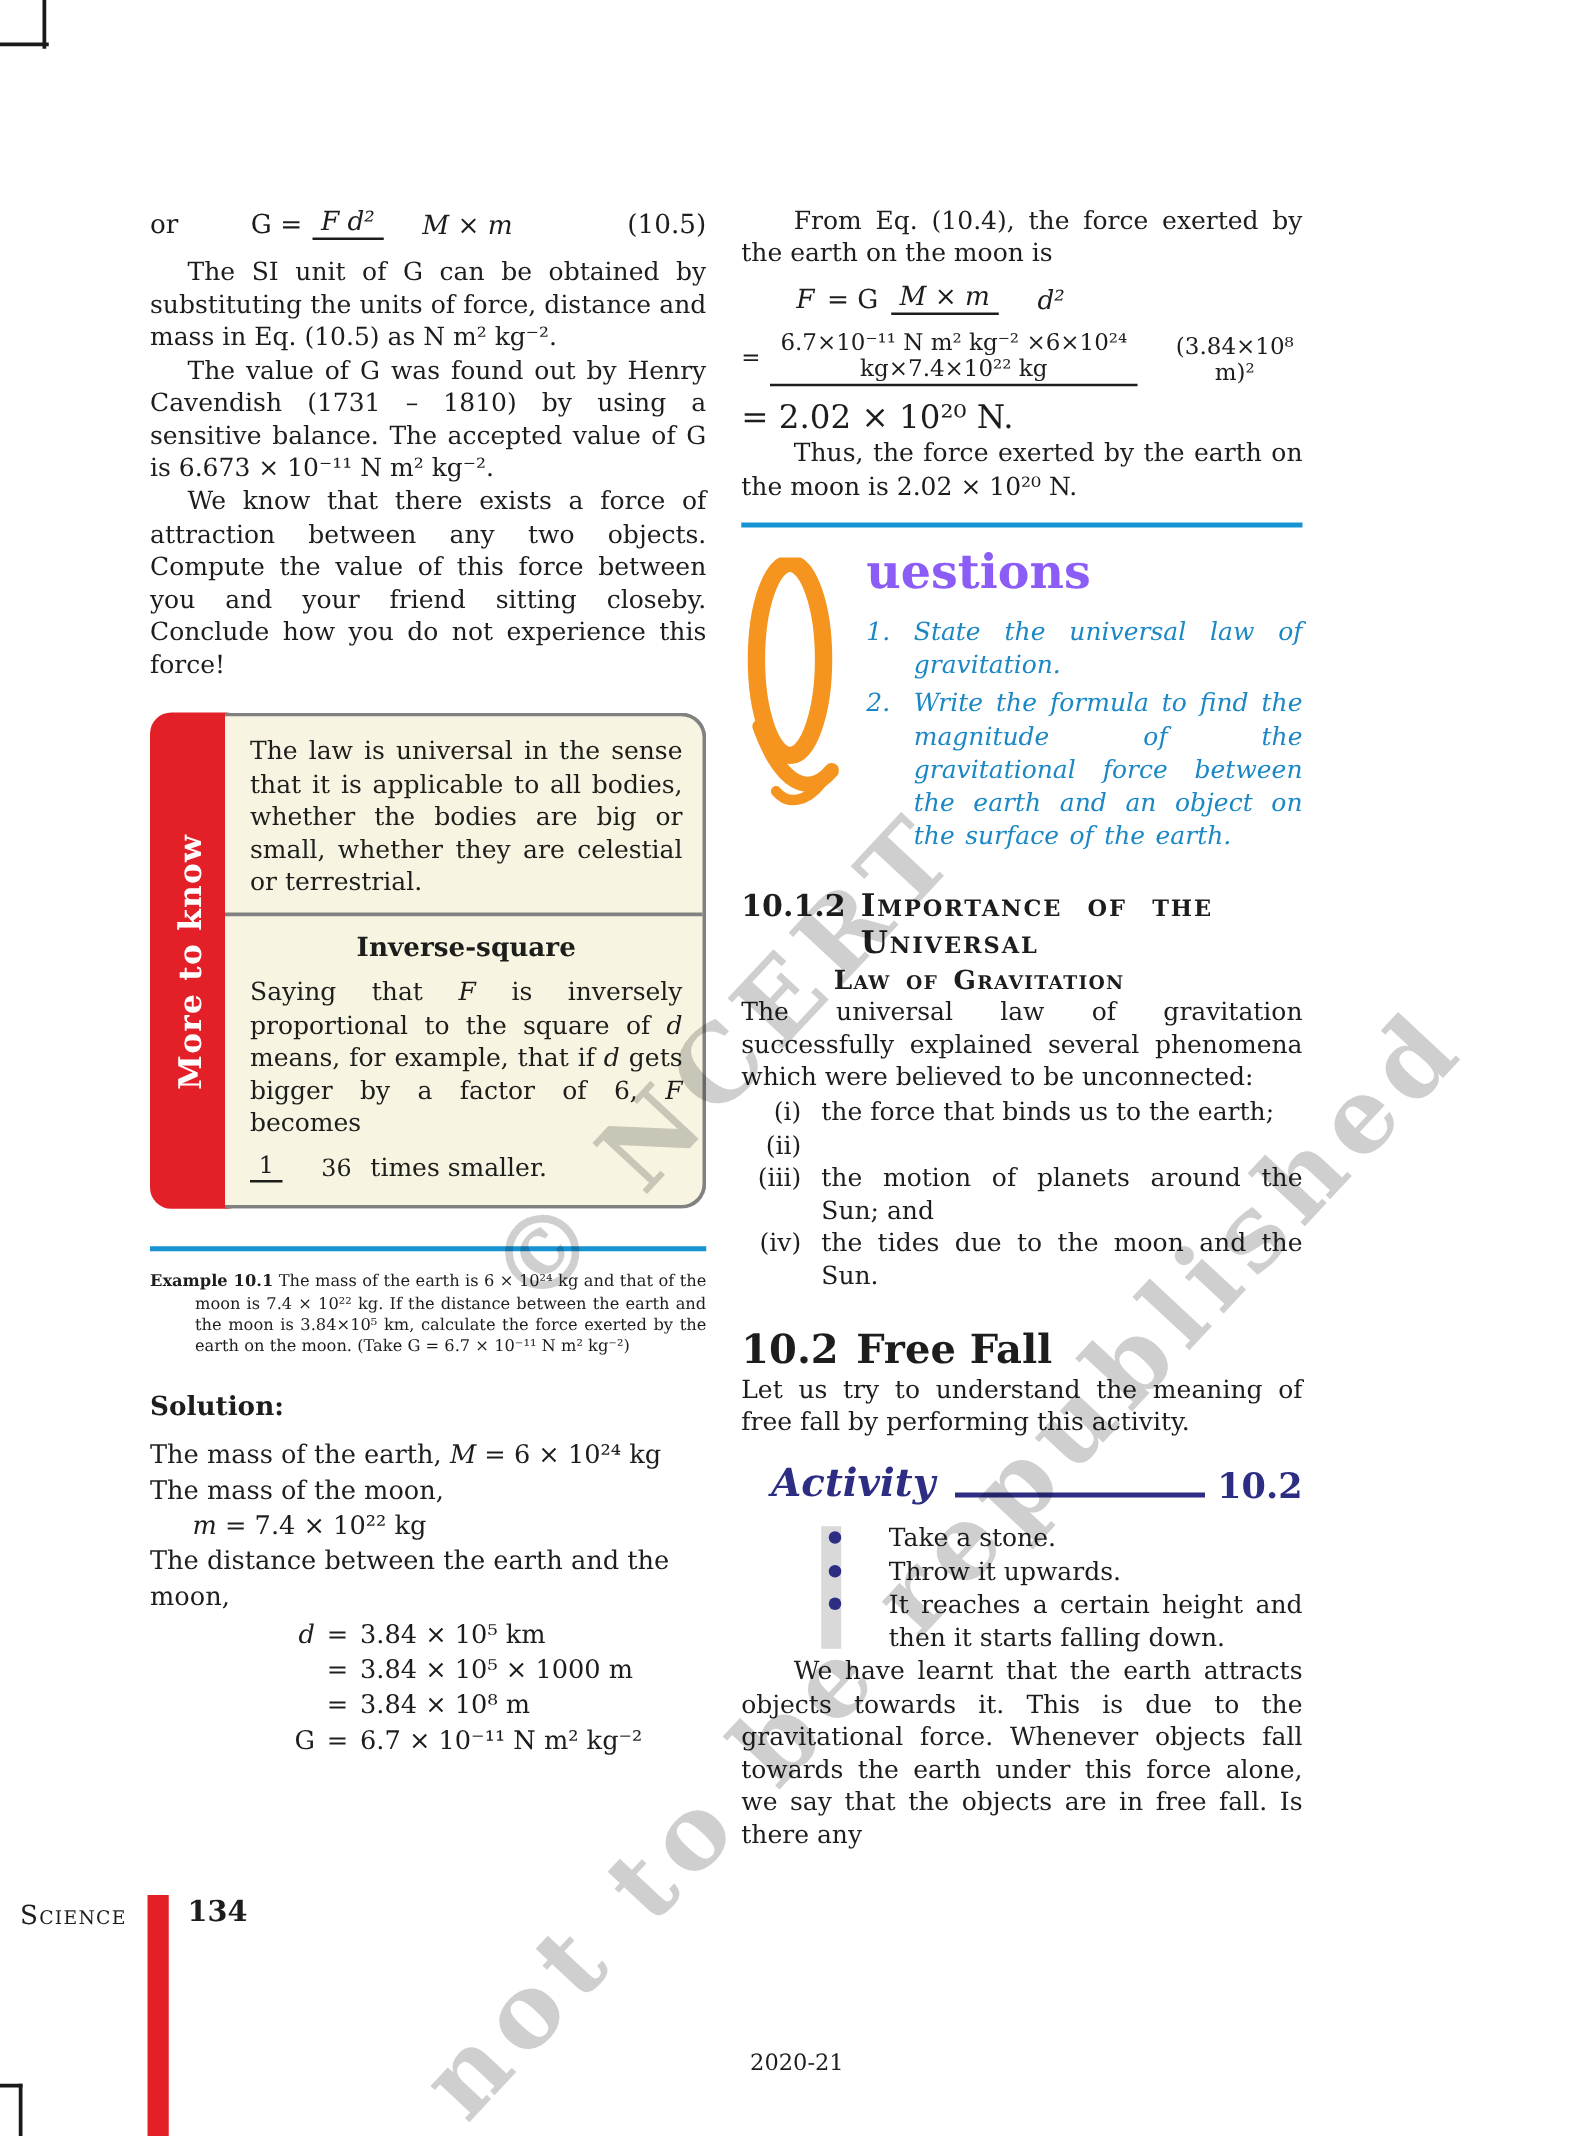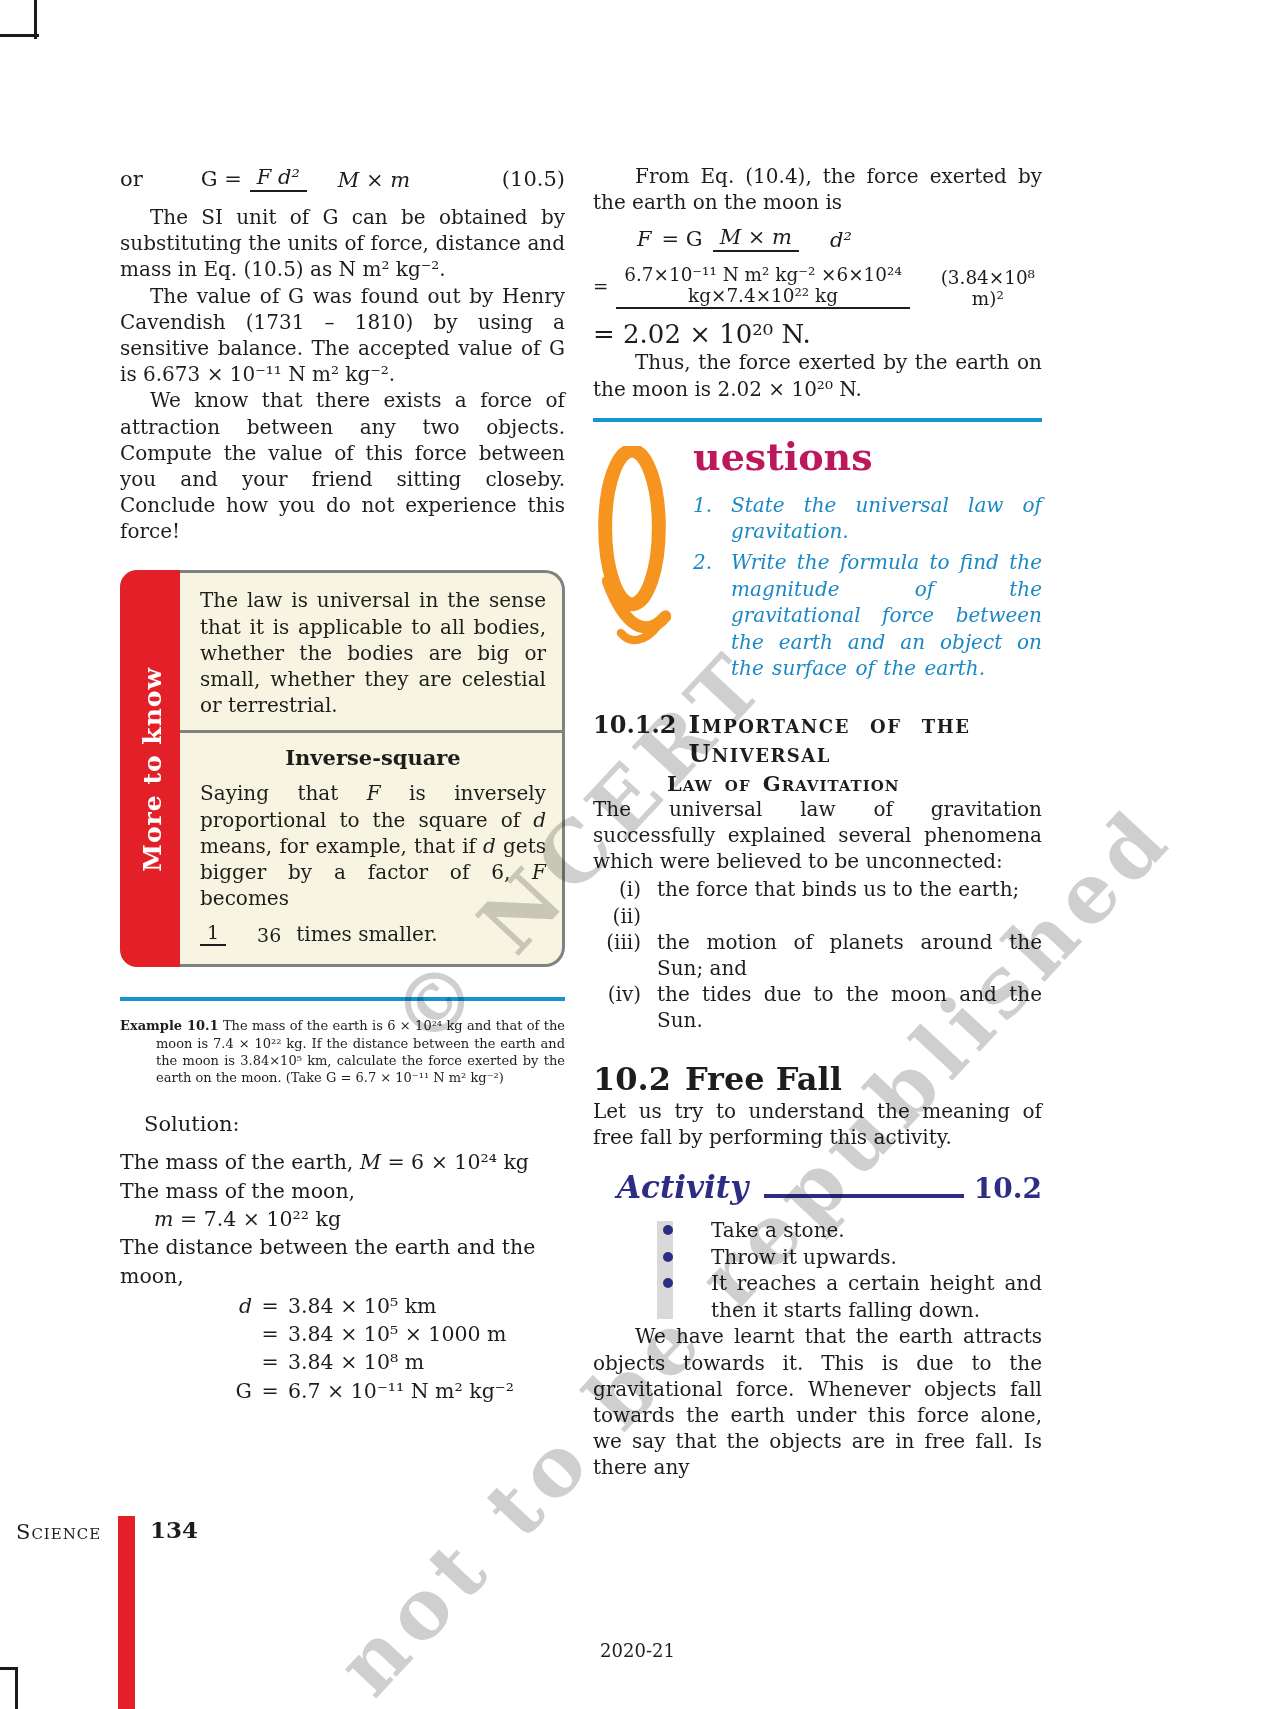--- a/index.html
+++ b/index.html
@@ -42,39 +42,39 @@
   .mtk-h{text-align:center;font-weight:bold;font-size:21px;margin:0 0 10px;}
   .mtk-fracline{display:flex;align-items:center;gap:8px;margin-top:10px;font-size:20px;}
   .mtk-fracline .frac{font-size:19px;}
   
   .brule{height:4px;background:#1793d2;border:none;margin:0;}
   .brule-l{margin-top:30px;}
   
   .example{margin-top:16px;font-size:13px;line-height:1.33;text-align:justify;
            padding-left:36px;text-indent:-36px;}
   .example b{font-weight:bold;}
-  .sol-label{margin-top:26px;font-weight:normal;font-size:21px;margin-left:24px;}
+  .sol-label{margin-top:26px;font-weight:bold;font-size:21px;}
   .sol-lines{margin-top:12px;font-size:20.5px;line-height:1.38;}
   .sol-ind{margin-left:34px;}
   .sol-eq{margin:2px 0 0 106px;font-size:20.5px;line-height:1.38;}
   .srow{display:flex;}
   .slhs{flex:0 0 26px;text-align:right;}
   .sop{flex:0 0 36px;text-align:center;}
   .srhs{flex:1;}
   
   .eqF{display:flex;align-items:center;gap:10px;font-size:21px;margin:10px 0 6px 44px;}
   .eqBig{display:flex;align-items:center;gap:8px;font-size:18.4px;margin:12px 0 0 0;}
   .result{font-size:26px;margin-top:10px;}
   .para-thus{margin-top:16px;}
   .brule-r{margin-top:16px;}
   
   .qblock{display:flex;margin-top:12px;}
   .qletter{flex:0 0 100px;padding-top:12px;}
   .qright{flex:1;}
-  .qtitle{color:#be185d;font-weight:bold;font-size:38px;line-height:1;margin:4px 0 16px;}
+  .qtitle{color:#8b5cf6;font-weight:bold;font-size:38px;line-height:1;margin:4px 0 16px;}
   .qitem{display:flex;margin-bottom:4px;}
   .qnum{flex:0 0 38px;color:#1b88c5;font-style:italic;font-size:20px;line-height:1.33;}
   .qtext{flex:1;color:#1b88c5;font-style:italic;font-size:20px;line-height:1.33;
          text-align:justify;word-spacing:2px;}
   
   .h1012{margin-top:24px;font-weight:bold;}
   .h1012 .l1{display:flex;align-items:baseline;}
   .h1012 .hnum{font-size:24px;margin-right:12px;}
   .h1012 .sc1{font-variant:small-caps;font-size:25px;letter-spacing:1.5px;word-spacing:10px;}
   .h1012 .l2{font-variant:small-caps;font-size:21px;letter-spacing:1px;word-spacing:4px;

